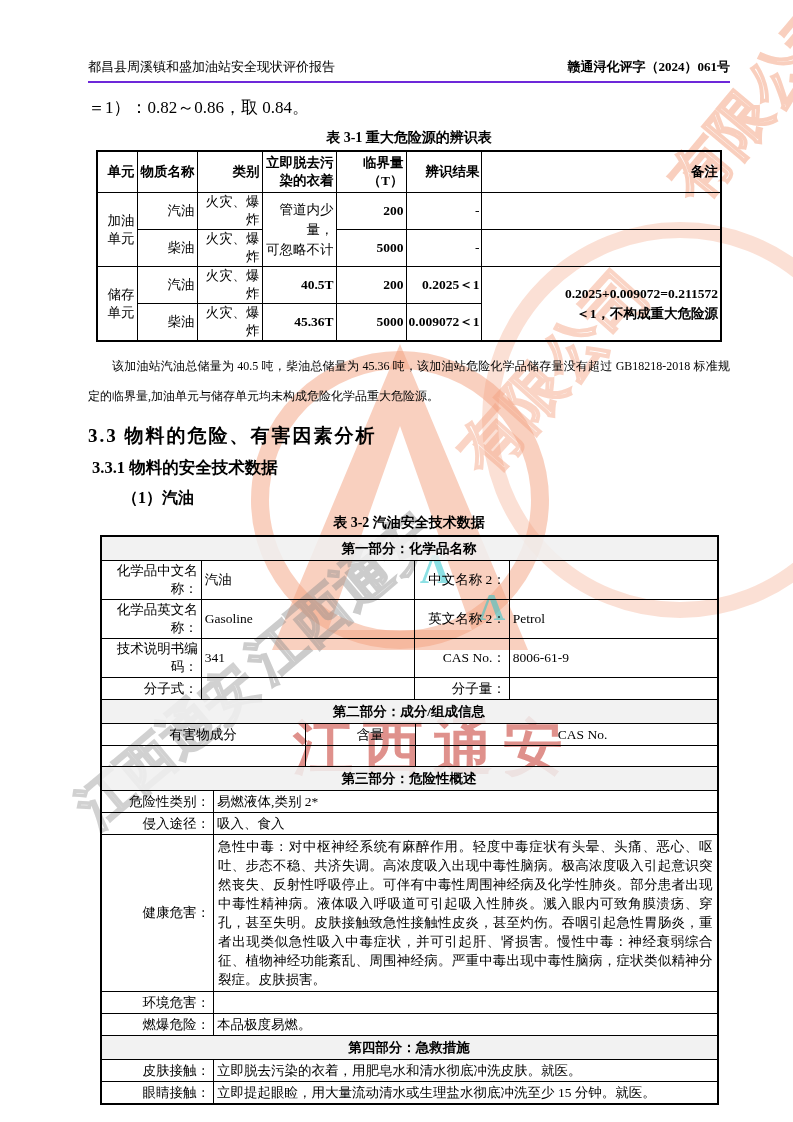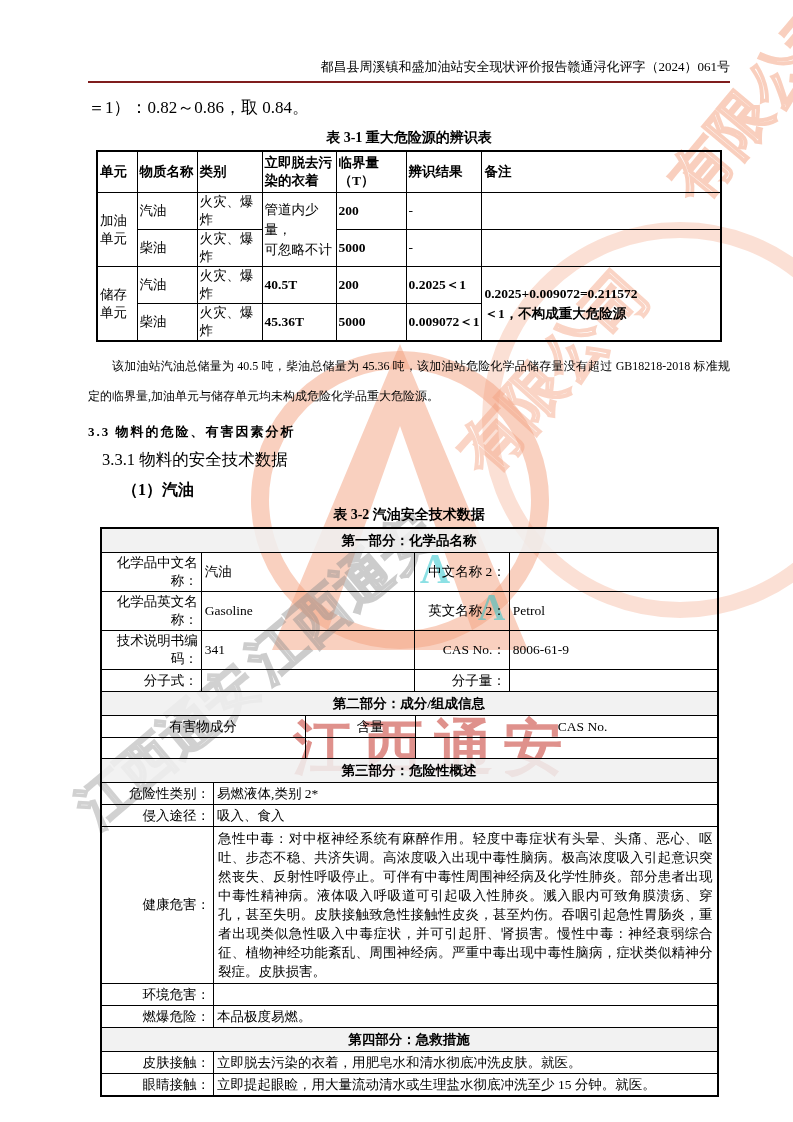--- a/index.html
+++ b/index.html
@@ -12,37 +12,37 @@
   .wm{position:absolute;inset:0;z-index:1;pointer-events:none;}
   .wm *{pointer-events:none;}
   .wm-svg{position:absolute;}
   .wm-text{position:absolute;font-weight:bold;white-space:nowrap;}
   .wm-outline{color:transparent;-webkit-text-stroke:2px #F4A17F;}
   .wm-gray{color:transparent;-webkit-text-stroke:2px #8f8f8f;}
   .wm-red{color:#C0261B;opacity:.5;letter-spacing:10px;font-size:60px;}
   .wm-teal{color:#2FC7CE;opacity:.55;}
   
   .content{position:absolute;left:88px;top:58px;width:642px;z-index:2;}
-  .page-header{display:flex;justify-content:flex-end;align-items:flex-end;
-    border-bottom:2px solid #7f1d1d;padding-bottom:5px;font-size:13px;}
-  .page-header .right{font-weight:normal;}
+  .page-header{display:flex;justify-content:space-between;align-items:flex-end;
+    border-bottom:2px solid #6d28d9;padding-bottom:5px;font-size:13px;}
+  .page-header .right{font-weight:bold;}
   .intro{margin:13px 0 10px;font-size:17px;}
   .tbl-title{text-align:center;font-weight:bold;font-size:14px;margin:5px 0 3px;}
   
-  table.t1{border-collapse:collapse;margin:0 auto;font-size:13.5px;text-align:left;
+  table.t1{border-collapse:collapse;margin:0 auto;font-size:13.5px;text-align:right;
     border:2px solid #000;}
   .t1 th,.t1 td{border:1px solid #000;padding:0 2px;}
   .t1 th{height:40px;font-weight:bold;}
   .t1 td{height:21px;}
   .t1 .num{font-weight:bold;white-space:nowrap;}
   .t1 .two-line span{display:block;line-height:20px;}
   
   .para{font-size:12px;line-height:30px;text-align:justify;text-indent:2em;margin:9px 0 6px;}
-  .h33{font-size:13px;font-weight:bold;letter-spacing:2px;margin:12px 0 8px;}
-  .h331{font-size:16.5px;font-weight:normal;margin:8px 14px;}
+  .h33{font-size:19px;font-weight:bold;letter-spacing:2px;margin:12px 0 8px;}
+  .h331{font-size:16.5px;font-weight:bold;margin:8px 4px;}
   .sub1{font-size:16px;font-weight:bold;padding-left:34px;margin:9px 0 4px;}
   
   .t2{width:615px;margin:2px auto 0;border:2px solid #000;font-size:13.5px;background:transparent;}
   .t2 .row{display:flex;border-bottom:1px solid #000;min-height:21px;align-items:stretch;}
   .t2 .row:last-child{border-bottom:none;}
   .t2 .sec{justify-content:center;align-items:center;font-weight:bold;
     background:rgba(240,240,240,.85);text-align:left;min-height:23px;display:flex;width:100%;}
   .t2 .c{padding:1px 3px;display:flex;align-items:center;box-sizing:border-box;}
   .t2 .br{border-right:1px solid #000;}
   .t2 .lab{justify-content:flex-end;text-align:right;}

